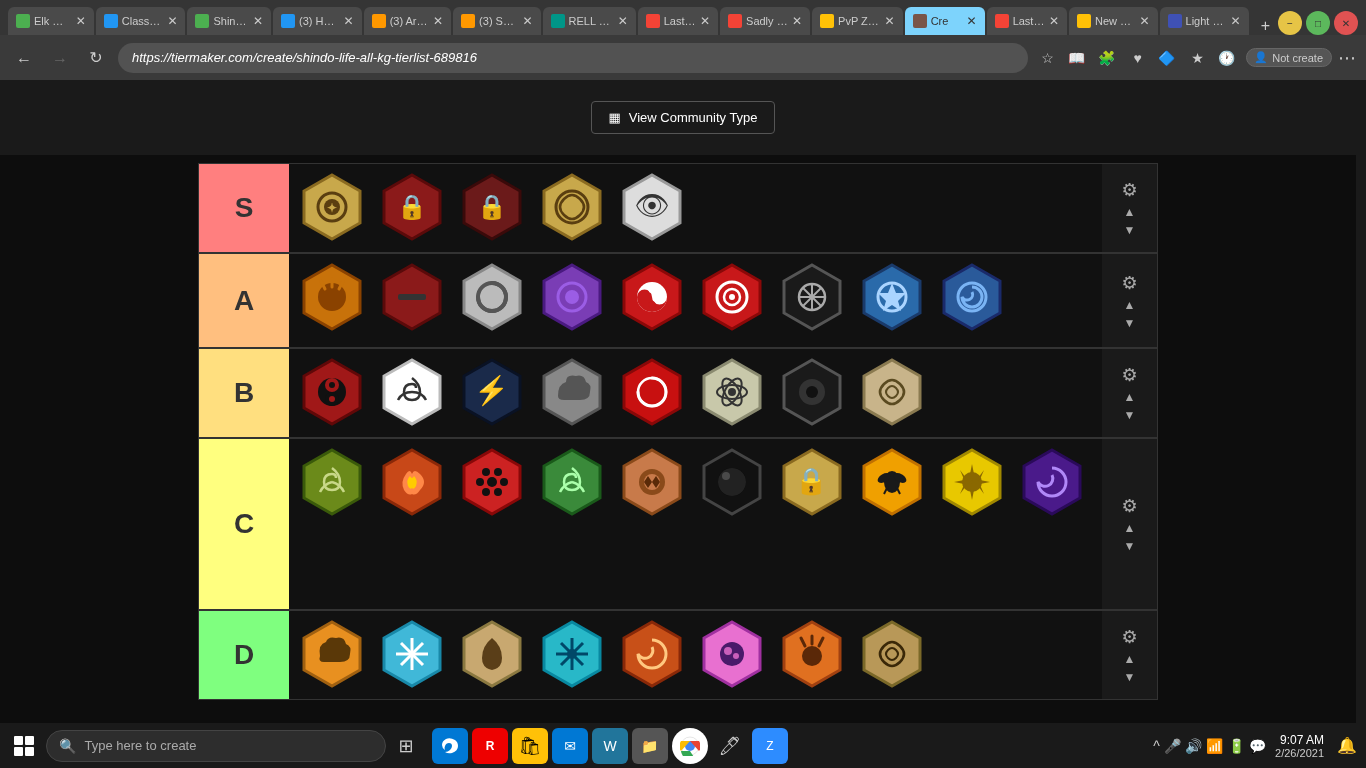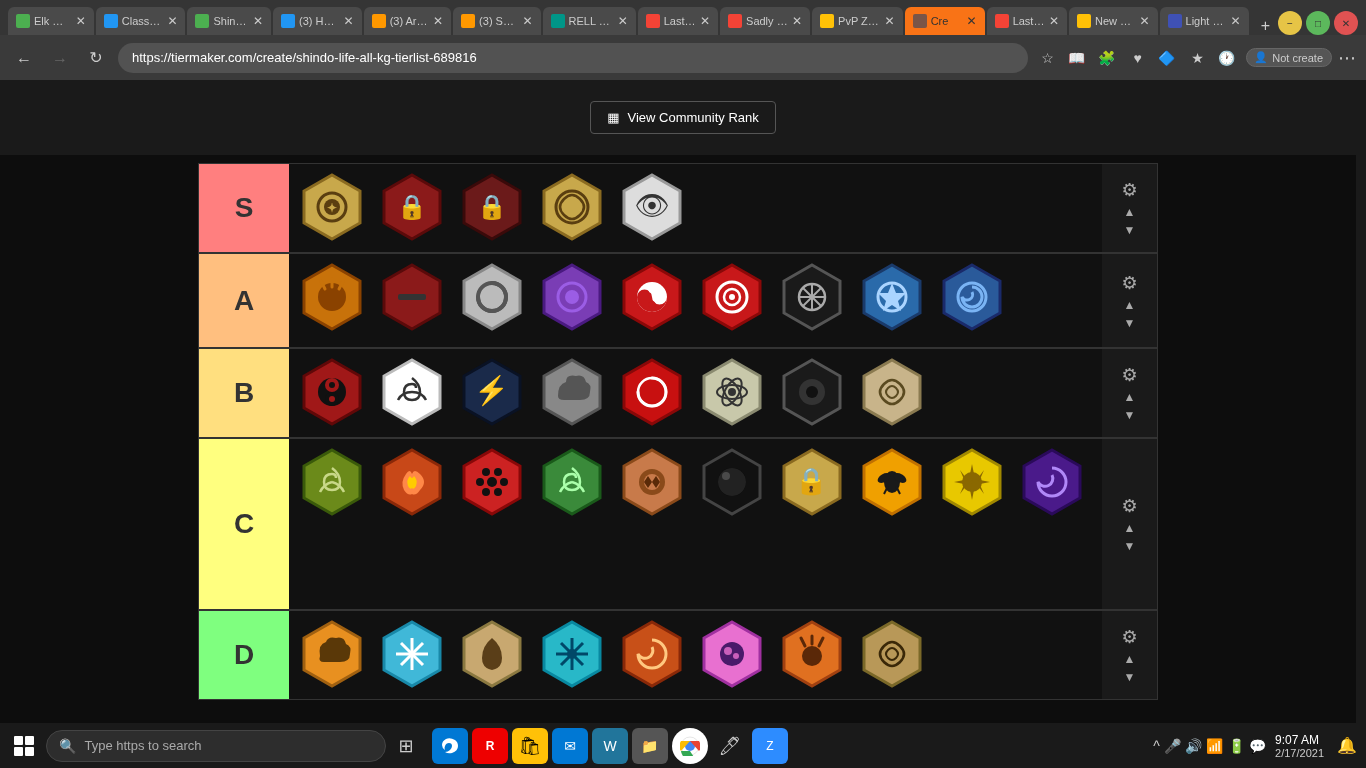--- a/index.html
+++ b/index.html
@@ -4,36 +4,36 @@
   <style>
     * { margin: 0; padding: 0; box-sizing: border-box; }
     body { width: 1366px; height: 768px; overflow: hidden; font-family: 'Segoe UI', Arial, sans-serif; background: #f0f0f0; }
 
     
     .browser-outer { width: 1366px; height: 768px; display: flex; flex-direction: column; background: #202124; }
 
     
     .tab-bar { height: 35px; background: #353535; display: flex; align-items: flex-end; padding: 0 8px; gap: 2px; overflow: hidden; }
     .tab { height: 28px; min-width: 80px; max-width: 140px; background: #4a4a4a; border-radius: 6px 6px 0 0; display: flex; align-items: center; padding: 0 8px; gap: 4px; font-size: 11px; color: #ccc; flex-shrink: 1; }
-    .tab.active { background: #f97316; color: #333; }
+    .tab.active { background: #7dd3fc; color: #333; }
     .tab-favicon { width: 14px; height: 14px; border-radius: 2px; flex-shrink: 0; }
     .tab-label { overflow: hidden; white-space: nowrap; text-overflow: ellipsis; flex: 1; }
     .tab-close { font-size: 12px; cursor: pointer; flex-shrink: 0; }
     .tab-new { background: transparent; border: none; color: #ccc; font-size: 16px; padding: 0 6px; cursor: pointer; margin-left: 4px; }
     .tab-win-controls { margin-left: auto; display: flex; gap: 4px; align-items: center; }
     .win-btn { width: 24px; height: 24px; border-radius: 50%; border: none; cursor: pointer; font-size: 10px; display: flex; align-items: center; justify-content: center; color: #333; }
     .win-minimize { background: #e6c446; }
     .win-maximize { background: #5cb85c; }
     .win-close { background: #e05252; }
 
     
     .address-bar { height: 45px; background: #3a3a3a; display: flex; align-items: center; padding: 0 10px; gap: 8px; }
     .nav-btn { background: transparent; border: none; color: #ccc; font-size: 16px; cursor: pointer; padding: 4px; border-radius: 50%; width: 28px; height: 28px; display: flex; align-items: center; justify-content: center; }
     .nav-btn:disabled { color: #666; cursor: default; }
-    .address-input { flex: 1; height: 30px; background: #525252; border: none; border-radius: 15px; color: #fff; font-size: 13px; padding: 0 14px; outline: none; }
+    .address-input { flex: 1; height: 30px; background: #525252; border: none; border-radius: 15px; color: #fff; font-size: 13px; padding: 0 14px; outline: none; font-style: italic; }
     .toolbar-icons { display: flex; align-items: center; gap: 6px; }
     .toolbar-icon { background: transparent; border: none; color: #ccc; font-size: 14px; cursor: pointer; width: 24px; height: 24px; display: flex; align-items: center; justify-content: center; }
     .sync-btn { background: #555; border: 1px solid #666; border-radius: 14px; color: #ccc; font-size: 11px; padding: 2px 8px; cursor: pointer; display: flex; align-items: center; gap: 4px; }
     .menu-btn { background: transparent; border: none; color: #ccc; font-size: 18px; cursor: pointer; }
 
     
     .page-content { flex: 1; background: #fff; overflow: hidden; position: relative; display: flex; flex-direction: column; }
 
     
     .top-bar { height: 75px; background: #1a1a1a; display: flex; align-items: center; justify-content: center; gap: 24px; padding: 0 20px; }
@@ -64,21 +64,21 @@
     .taskbar { height: 45px; background: #1a1a1a; display: flex; align-items: center; padding: 0 4px; gap: 2px; flex-shrink: 0; }
     .taskbar-start { width: 40px; height: 40px; display: flex; align-items: center; justify-content: center; cursor: pointer; }
     .taskbar-search { flex: 0 0 340px; height: 32px; background: #2d2d2d; border-radius: 16px; display: flex; align-items: center; padding: 0 12px; gap: 8px; border: 1px solid #444; cursor: text; }
     .taskbar-search-icon { color: #aaa; font-size: 14px; }
     .taskbar-search-text { color: #aaa; font-size: 13px; }
     .taskbar-icons { display: flex; align-items: center; gap: 4px; margin-left: 6px; }
     .tb-icon { width: 36px; height: 36px; border-radius: 4px; display: flex; align-items: center; justify-content: center; cursor: pointer; font-size: 18px; }
     .taskbar-right { margin-left: auto; display: flex; align-items: center; gap: 8px; }
     .systray { display: flex; align-items: center; gap: 4px; }
     .tray-icon { font-size: 14px; color: #ccc; cursor: pointer; }
-    .clock { color: #fff; font-size: 12px; cursor: pointer; }
+    .clock { text-align: right; color: #fff; font-size: 12px; cursor: pointer; }
     .clock-time { font-weight: 500; }
     .clock-date { color: #ccc; font-size: 11px; }
     .notification-btn { width: 30px; height: 36px; display: flex; align-items: center; justify-content: center; cursor: pointer; }
 
     
     .fav-green { background: #4caf50; }
     .fav-blue { background: #2196f3; }
     .fav-orange { background: #ff9800; }
     .fav-red { background: #f44336; }
     .fav-teal { background: #009688; }
@@ -216,21 +216,21 @@
       </button>
       <button class="menu-btn">⋯</button>
     </div>
   </div>
 
   <div class="page-content">
 
     <div class="top-bar">
       <button class="view-community-btn">
         <span>▦</span>
-        <span>View Community Rank</span>
+        <span>View Community Type</span>
       </button>
     </div>
 
     <div class="main-layout">
       <div class="main-scroll">
 
         <div class="tierlist-container">
           <div class="tierlist-inner">
 
             <div class="tier-row">
@@ -648,21 +648,21 @@
       <div class="win-logo">
         <div></div>
           <div></div>
           <div></div>
           <div></div>
       </div>
     </div>
 
     <div class="taskbar-search">
       <span class="taskbar-search-icon">🔍</span>
-      <span class="taskbar-search-text">Type https to search</span>
+      <span class="taskbar-search-text">Type here to create</span>
     </div>
 
     <div class="tb-icon" style="color:#ccc;">⊞</div>
 
     <div class="taskbar-icons">
       <div class="tb-icon" style="background:#0078d4; border-radius:6px;">
         <svg width="20" height="20" viewBox="0 0 20 20">
             <path d="M15,4 Q18,6 18,10 Q18,15 12,17 Q8,18 5,16 Q8,16 10,14 Q12,12 12,10 Q12,7 9,7 Q6,7 5,10 Q4,12 5,14 Q2,12 2,9 Q2,5 6,3 Q10,1 15,4Z" fill="white"></path>
           </svg>
       </div>
@@ -688,21 +688,21 @@
       <div class="systray">
         <span class="tray-icon">^</span>
         <span class="tray-icon">🎤</span>
         <span class="tray-icon">🔊</span>
         <span class="tray-icon">📶</span>
         <span class="tray-icon">🔋</span>
         <span class="tray-icon">💬</span>
       </div>
       <div class="clock">
         <div class="clock-time">9:07 AM</div>
-        <div class="clock-date">2/17/2021</div>
+        <div class="clock-date">2/26/2021</div>
       </div>
       <div class="notification-btn">
         <span style="color:#ccc; font-size:16px;">🔔</span>
       </div>
     </div>
   </div>
 
 </div>
 
 </body></html>

